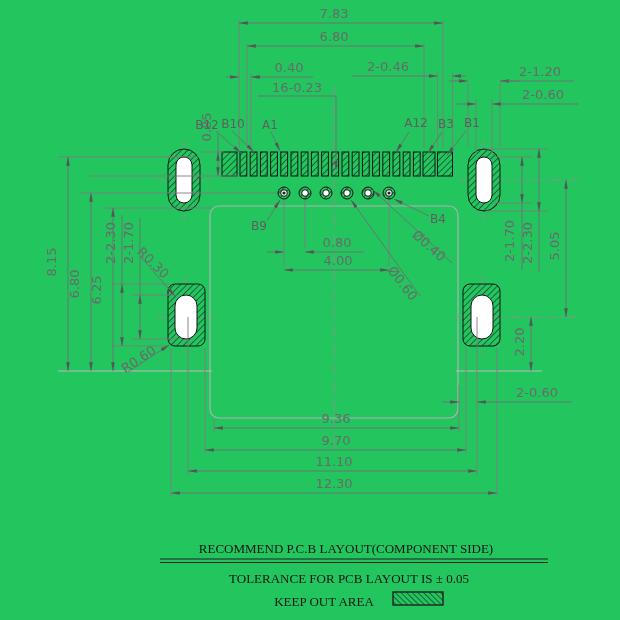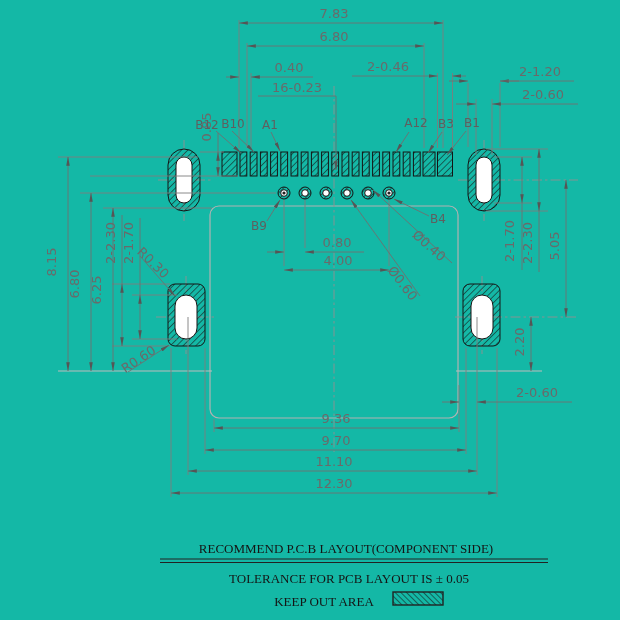--- a/index.html
+++ b/index.html
@@ -1,16 +1,16 @@
 <!DOCTYPE html>
 <html><head>
 <meta charset="utf-8">
 <style>
   html,body{margin:0;padding:0;background:#ffffff;width:620px;height:620px;overflow:hidden;}
-  #stage{position:relative;width:620px;height:620px;background:#14b8a6;}
+  #stage{position:relative;width:620px;height:620px;background:#22c55e;}
   svg{position:absolute;left:0;top:0;}
   svg text{font-family:"DejaVu Sans", sans-serif;font-size:13px;fill:#6a6a6a;}
   svg text.pin{font-size:12px;fill:#5f5f5f;}
   svg text.ser{font-family:"Liberation Serif","DejaVu Serif",serif;fill:#151515;}
   .ext{stroke:#7d7d7d;stroke-width:0.9;fill:none;}
   .dim{stroke:#6f6f6f;stroke-width:0.9;fill:none;}
   .cl{stroke:#909090;stroke-width:0.9;fill:none;stroke-dasharray:10 3 2.5 3;}
   .ref{stroke:#bcbcbc;stroke-width:1;fill:none;}
   .pad{fill:url(#hatchF);stroke:#141414;stroke-width:1;}
   .padw{fill:#ffffff;stroke:#141414;stroke-width:1;}

